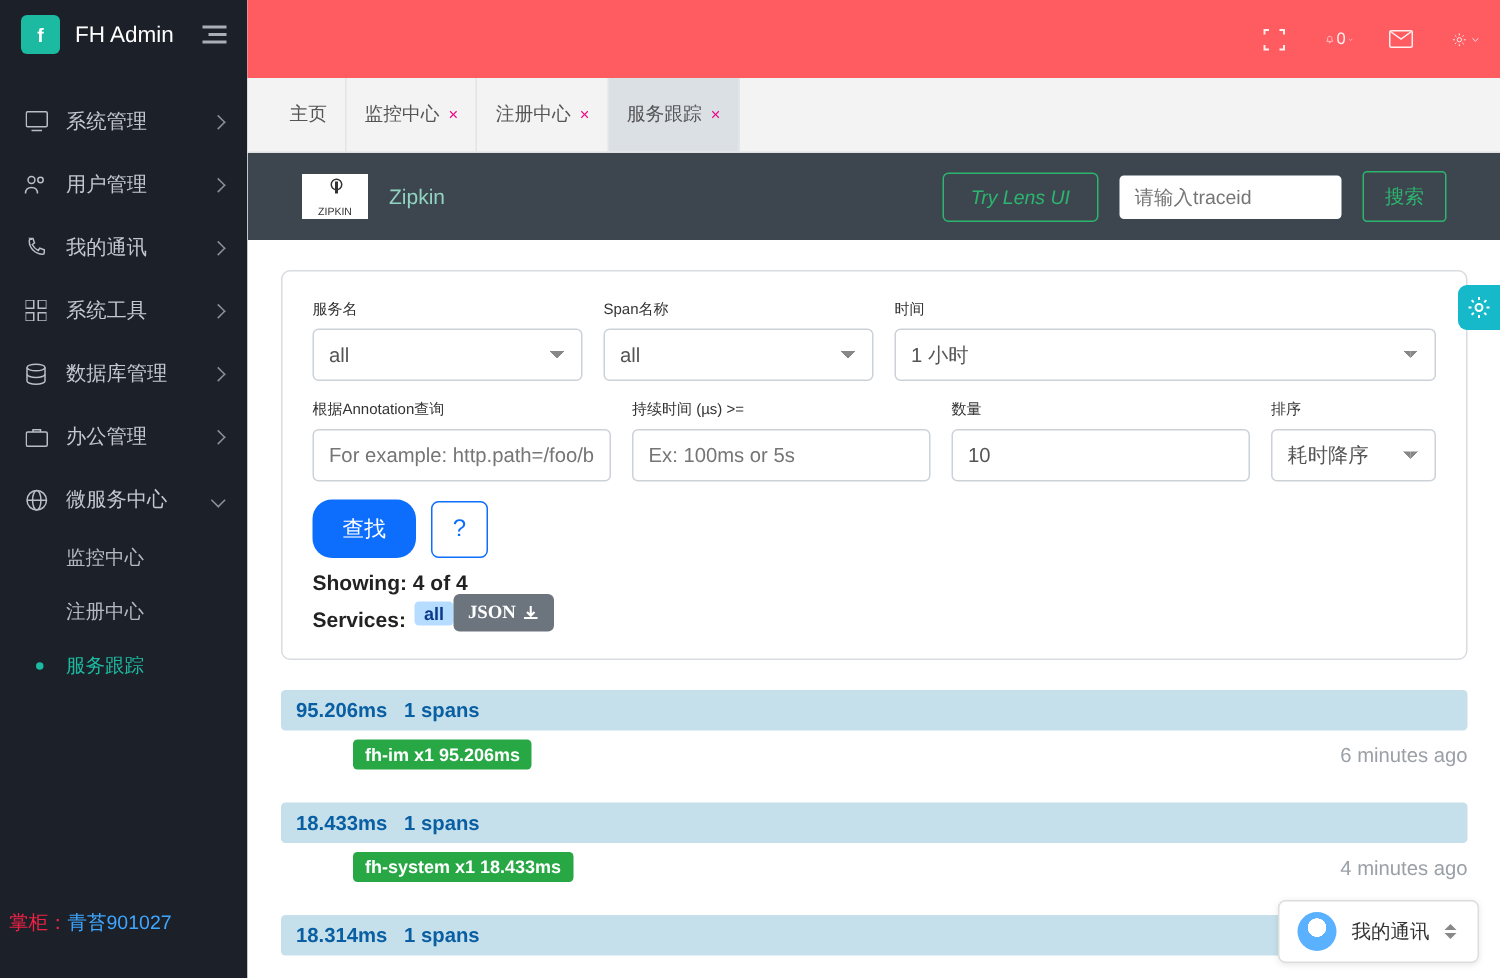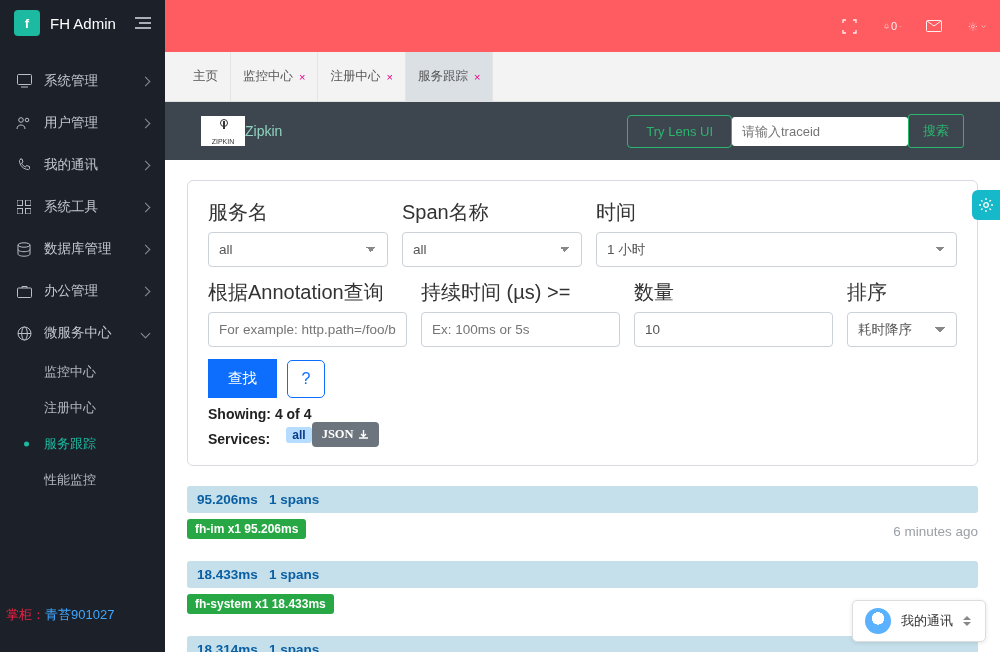--- a/index.html
+++ b/index.html
@@ -29,43 +29,43 @@
 .ft-a { color: #e24; }
 .ft-b { color: #3fa7ff; }
 .main { flex: 1; display: flex; flex-direction: column; background: #fff; position: relative; }
 .topbar { height: 52px; background: #ff5c62; display: flex; align-items: center; justify-content: flex-end; padding: 0 14px; gap: 24px; }
 .top-ico { width: 18px; height: 18px; color: #fff; opacity: 0.9; cursor: pointer; display: inline-flex; align-items: center; }
 .tabs { display: flex; background: #f3f3f3; border-bottom: 1px solid #e0e0e0; padding-left: 16px; }
 .tab { padding: 16px 12px; font-size: 12.5px; color: #555; cursor: pointer; border-right: 1px solid #e4e4e4; display: flex; align-items: center; gap: 6px; }
 .tab.active { background: #dbe0e5; }
 .tab .x { color: #e08; font-size: 11px; }
 .content { flex: 1; overflow-y: auto; background: #fff; }
-.zip-top { background: #3d464f; padding: 12px 36px; display: flex; align-items: center; }
+.zip-top { background: #3d464f; padding: 12px 36px; display: flex; align-items: center; gap: 14px; }
 .zip-logo { width: 44px; height: 30px; background: #fff; display: flex; align-items: center; justify-content: center; font-size: 7px; color: #333; position: relative; }
 .zip-logo::before { content:""; position:absolute; top:5px; left:50%; width:2px; height:8px; background:#333; }
 .zip-logo::after { content:""; position:absolute; top:3px; left:50%; width:6px; height:6px; margin-left:-3px; border:1px solid #333; border-radius:50%; }
 .zip-name { color: #8fd3c0; font-size: 14px; margin-right: auto; }
-.btn-outline { border: 1px solid #2cb56f; background: transparent; color: #2cb56f; padding: 8px 18px; border-radius: 4px; cursor: pointer; font-size: 13px; }
-.zip-search { width: 176px; padding: 7px 10px; border: none; border-radius: 3px; font-size: 13px; }
+.btn-outline { border: 1px solid #2cb56f; background: transparent; color: #2cb56f; padding: 8px 18px; border-radius: 4px; cursor: pointer; font-size: 13px; font-style: italic; }
+.zip-search { width: 148px; padding: 7px 10px; border: none; border-radius: 3px; font-size: 13px; }
 .btn-search { border: 1px solid #2cb56f; background: transparent; color: #2cb56f; padding: 7px 14px; border-radius: 3px; cursor: pointer; font-size: 13px; }
 .filter-card { margin: 20px 22px; border: 1px solid #d8dce0; border-radius: 6px; padding: 18px 20px; }
 .frow { display: flex; gap: 14px; margin-bottom: 12px; }
 .fcol { display: flex; flex-direction: column; gap: 6px; }
-.flabel { font-size: 20px; color: #333; }
+.flabel { font-size: 10px; color: #333; }
 .fselect, .finput { border: 1px solid #ccd2d8; border-radius: 4px; padding: 9px 10px; font-size: 13.5px; color: #555; background: #fff; }
 .fselect { appearance: none; background-image: linear-gradient(45deg, transparent 50%, #888 50%), linear-gradient(135deg, #888 50%, transparent 50%); background-position: calc(100% - 16px) center, calc(100% - 11px) center; background-size: 5px 5px; background-repeat: no-repeat; }
-.btn-primary { background: #0d6efd; color: #fff; border: none; padding: 10px 20px; border-radius: 0; font-size: 14.5px; cursor: pointer; }
+.btn-primary { background: #0d6efd; color: #fff; border: none; padding: 10px 20px; border-radius: 13px; font-size: 14.5px; cursor: pointer; }
 .btn-help { width: 38px; height: 38px; border: 1px solid #0d6efd; background: #fff; color: #0d6efd; border-radius: 5px; font-size: 16px; cursor: pointer; }
 .showing { font-size: 14px; color: #222; margin-top: 8px; font-weight: bold; }
 .svc-badge { display: inline-block; background: #b6ddff; color: #0a3a88; padding: 1px 6px; border-radius: 3px; font-size: 12px; font-weight: 600; }
 .json-btn { float: right; background: #6c757d; color: #fff; padding: 5px 10px; border-radius: 4px; font-size: 12.5px; cursor: pointer; font-weight: 600; display: inline-flex; align-items: center; gap: 4px; font-family: Liberation Serif, serif; }
 .traces { padding: 0 22px 20px; }
 .trace { margin-bottom: 22px; }
 .trace-hdr { background: #c5e0eb; padding: 6px 10px; border-radius: 3px; color: #0a5fa3; font-weight: 600; font-size: 13.5px; }
-.trace-sub { display: flex; align-items: flex-end; margin-top: 6px; }
+.trace-sub { display: flex; align-items: center; margin-top: 6px; margin-left: 48px; }
 .chip { background: #28a745; color: #fff; padding: 3px 8px; border-radius: 3px; font-size: 12px; font-weight: 600; }
 .ago { margin-left: auto; color: #9aa0a6; font-size: 13.5px; }
 .settings-knob { position: absolute; right: 0; top: 190px; width: 28px; height: 30px; background: #15b9c9; border-radius: 6px 0 0 6px; display: flex; align-items: center; justify-content: center; color: #fff; cursor: pointer; }
 .chat-dock { position: absolute; right: 14px; bottom: 10px; background: #fff; border: 1px solid #ddd; border-radius: 5px; padding: 7px 12px; display: flex; align-items: center; gap: 10px; box-shadow: 0 1px 4px rgba(0,0,0,0.1); cursor: pointer; }
 .avatar { width: 26px; height: 26px; border-radius: 50%; background: radial-gradient(circle at 50% 40%, #fff 30%, #5ab1ff 31%); }
 .carets { width: 10px; display: flex; flex-direction: column; gap: 2px; }
 .caret { width: 0; height: 0; border-left: 4px solid transparent; border-right: 4px solid transparent; }
 .caret.up { border-bottom: 4px solid #888; }
 .caret.dn { border-top: 4px solid #888; }
 svg { display:block; }
@@ -153,21 +153,20 @@
               <line x1="1" y1="7.5" x2="14" y2="7.5" stroke="#b9bec7"></line>
             </svg>
           </span>
           <span class="label">微服务中心</span>
           <span class="chev down"></span>
         </li>
       <ul class="subnav">
         <li class="sub-item">监控中心</li>
         <li class="sub-item">注册中心</li>
         <li class="sub-item active">服务跟踪</li>
-        <li class="sub-item">性能监控</li>
       </ul>
     </ul>
     <div class="footer-text"><span class="ft-a">掌柜：</span><span class="ft-b">青苔901027</span></div>
   </aside>
 
   <main class="main">
     <div class="topbar">
       <span class="top-ico">
           <svg width="15" height="15" viewBox="0 0 15 15">
             <path d="M1 4V1h3M11 1h3v3M14 11v3h-3M4 14H1v-3" fill="none" stroke="#fff" stroke-width="1.3"></path>
@@ -260,21 +259,21 @@
               <span class="flabel">排序</span>
               <select class="fselect"><option>耗时降序</option></select>
             </div>
         </div>
         <div style="display:flex;gap:10px;align-items:center;">
           <button class="btn-primary">查找</button>
           <button class="btn-help">?</button>
         </div>
         <div class="showing">Showing: 4 of 4</div>
         <div style="display:flex;align-items:center;">
-          <span class="showing" style="margin-right:16px;">Services:</span>
+          <span class="showing" style="margin-right:6px;">Services:</span>
           <span class="svc-badge">all</span>
           <span class="json-btn">
               <span>JSON</span>
               <svg width="11" height="11" viewBox="0 0 11 11">
                 <path d="M5.5 1v6M3 5l2.5 2.5L8 5M1 9h9" fill="none" stroke="#fff" stroke-width="1.4"></path>
               </svg>
             </span>
         </div>
       </div>
 

